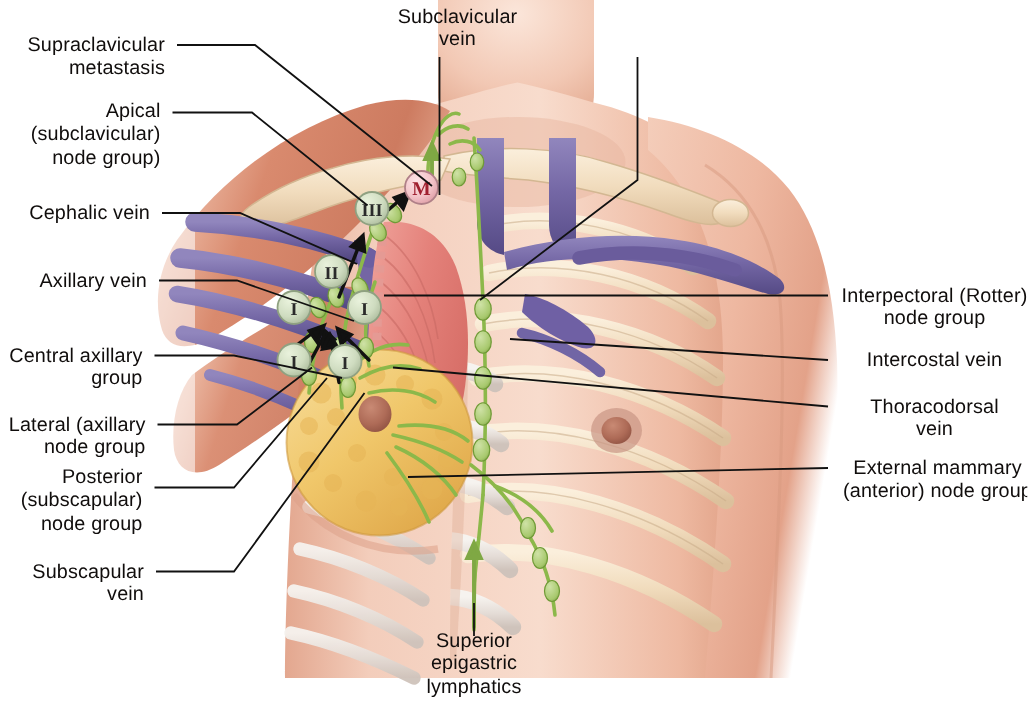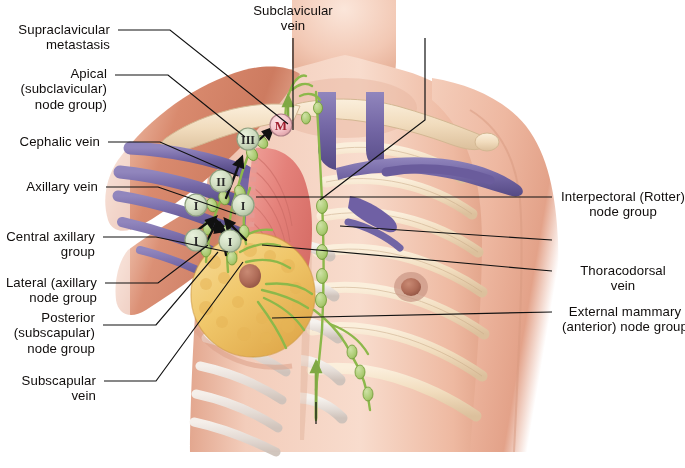--- a/index.html
+++ b/index.html
@@ -419,24 +419,28 @@
   <div class="lbl r" style="right:590px;top:229px;width:130px;">Central axillary
 group</div>
   <div class="lbl r" style="right:588px;top:275px;width:140px;">Lateral (axillary
 node group</div>
   <div class="lbl r" style="right:590px;top:310px;width:140px;">Posterior
 (subscapular)
 node group</div>
   <div class="lbl r" style="right:589px;top:373px;width:130px;">Subscapular
 vein</div>
 
-  <div class="lbl c" style="left:233px;top:3px;width:120px;">Subclavicular
+  <div class="lbl c" style="left:245px;top:3px;width:120px;">Subclavicular
 vein</div>
 
   <div class="lbl l" style="left:561px;top:189px;width:124px;">Interpectoral (Rotter)
 node group</div>
+  <div class="lbl l" style="left:561px;top:232px;width:124px;">Intercostal vein</div>
   <div class="lbl l" style="left:561px;top:263px;width:124px;">Thoracodorsal
 vein</div>
   <div class="lbl l" style="left:561px;top:304px;width:128px;">External mammary
 (anterior) node group</div>
 
+  <div class="lbl c" style="left:266px;top:419px;width:100px;">Superior
+epigastric
+lymphatics</div>
 
 </div>
 
 </body></html>

